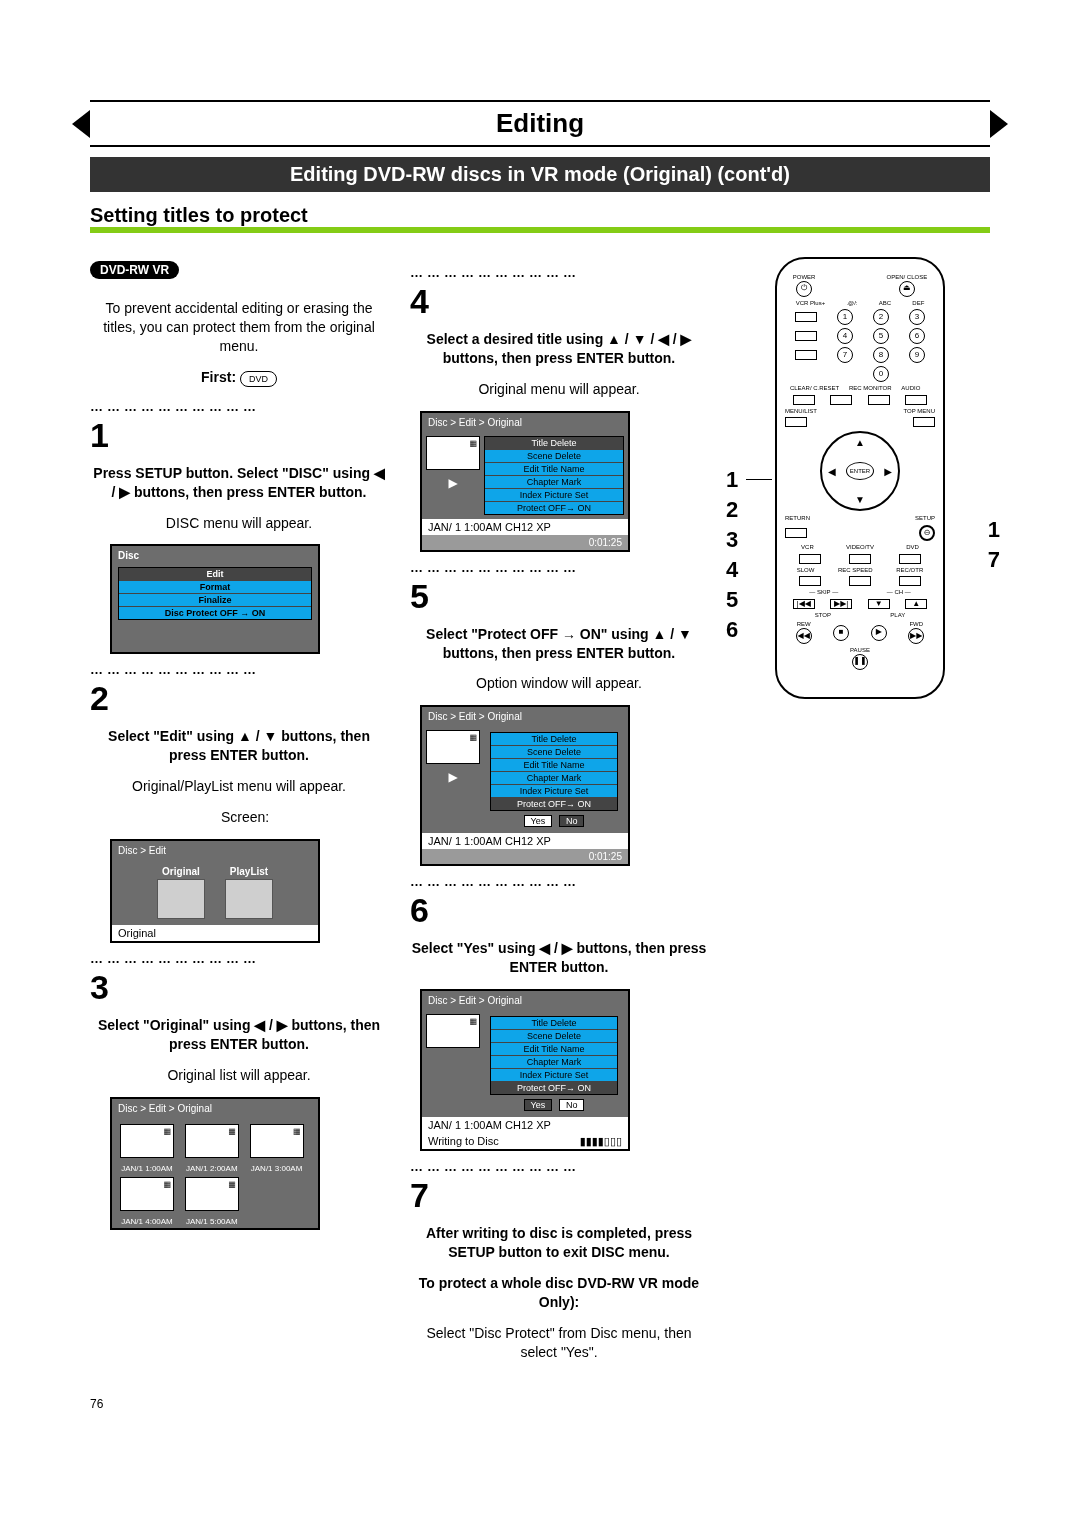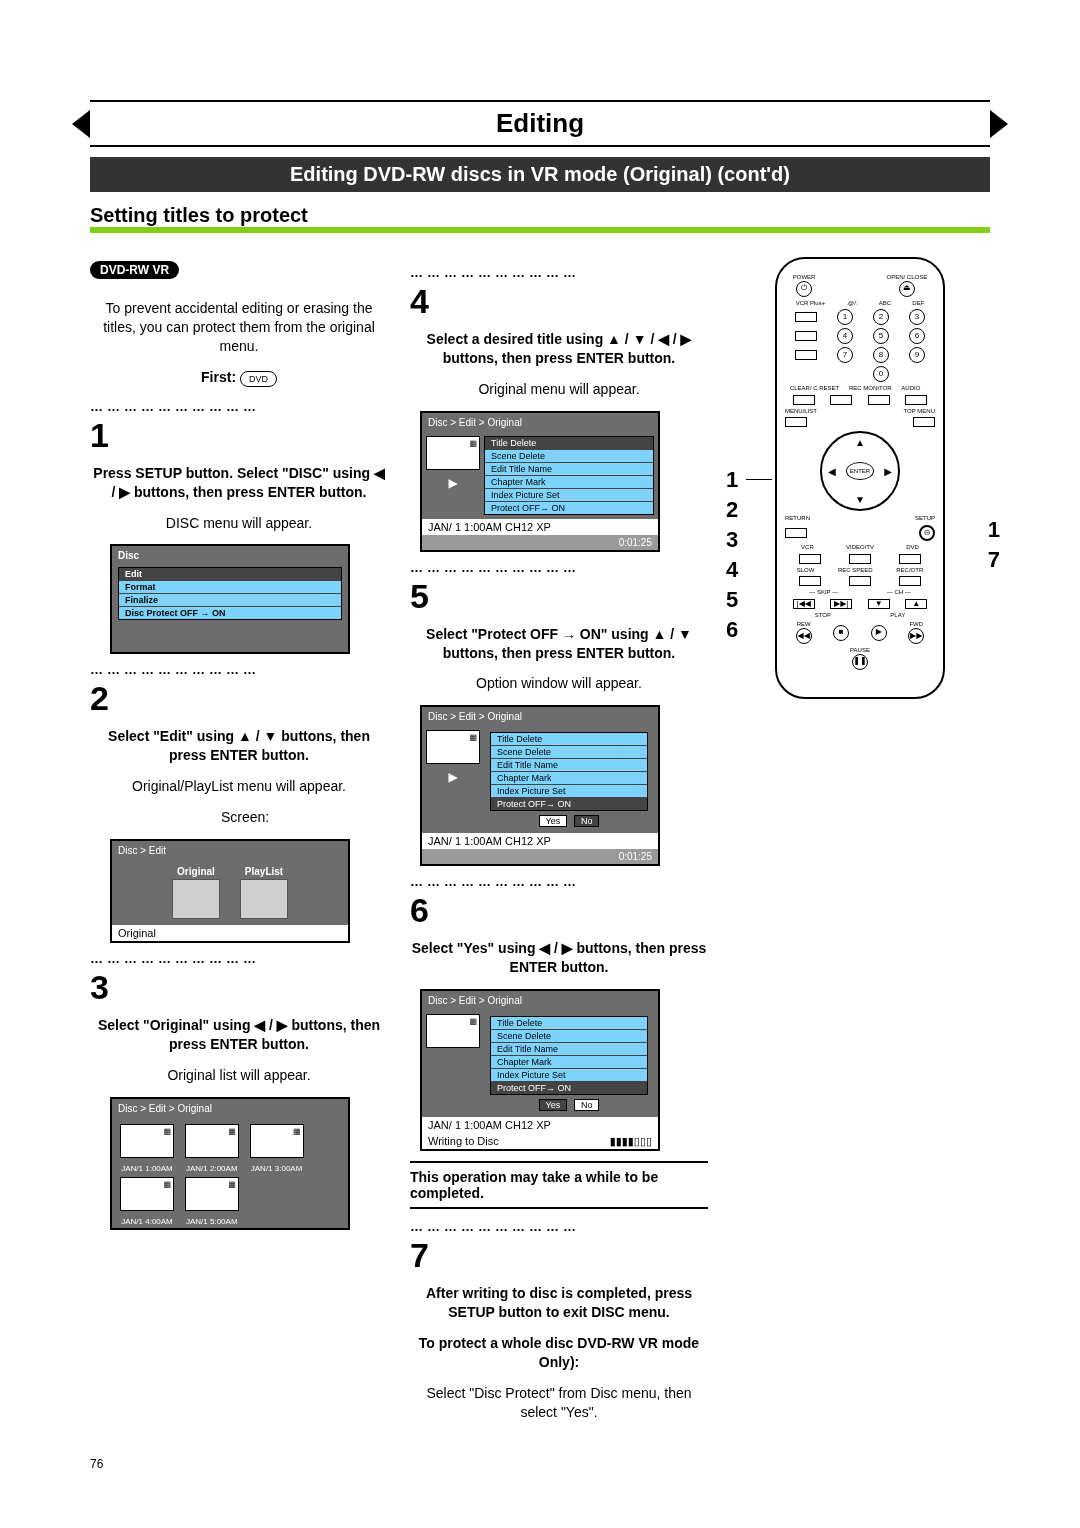--- a/index.html
+++ b/index.html
@@ -61,31 +61,32 @@
     color: #fff;
     font-size: 12px;
     font-weight: bold;
     padding: 2px 10px;
     border-radius: 10px;
     margin: 4px 0 8px 0;
   }
   .screen {
     border: 2px solid #000;
     background: #6d6d6d;
-    width: 240px;
+    width: 210px;
     margin: 8px 0 4px 0;
     font-size: 10px;
     color: #fff;
   }
   .screen .crumb { padding: 4px 6px; font-size: 10px; }
   .screen .menu {
-    background: #7dd3fc;
+    background: #0ea5e9;
     color: #000;
     margin: 2px 6px;
     border: 1px solid #000;
+    text-align: center;
   }
   .screen .menu div { padding: 1px 6px; font-size: 9px; border-bottom: 1px solid #444; }
   .screen .menu div:last-child { border-bottom: none; }
   .screen .menu .hl { background: #444; color: #fff; }
   .screen .foot { background: #fff; color: #000; padding: 2px 6px; font-size: 11px; }
   .screen .sub { background: #9a9a9a; color:#fff; padding: 2px 6px 2px 0; text-align:right; font-size:10px; }
   .thumb {
     display:inline-block; width:54px; height:34px; background:#fff; border:1px solid #000;
     margin: 4px; position: relative;
   }
@@ -287,23 +288,20 @@
           </div>
         </div>
       </div>
       <div class="foot">JAN/ 1  1:00AM  CH12    XP</div>
       <div class="foot">
         <span>Writing to Disc</span>
         <span style="float:right;">▮▮▮▮▯▯▯</span>
       </div>
     </div>
 
-    <div class="note-box">
-      <span>This operation may take a while to be completed.</span>
-    </div>
 
     <div class="dots">…………………………</div>
     <div class="stepnum">7</div>
     <p class="bold">After writing to disc is completed, press SETUP button to exit DISC menu.</p>
     <p class="bold" style="margin-top:10px;">To protect a whole disc DVD-RW VR mode Only):</p>
     <p>Select "Disc Protect" from Disc menu, then select "Yes".</p>
   </div>
 
   <div class="col-right remote-wrap">
 

